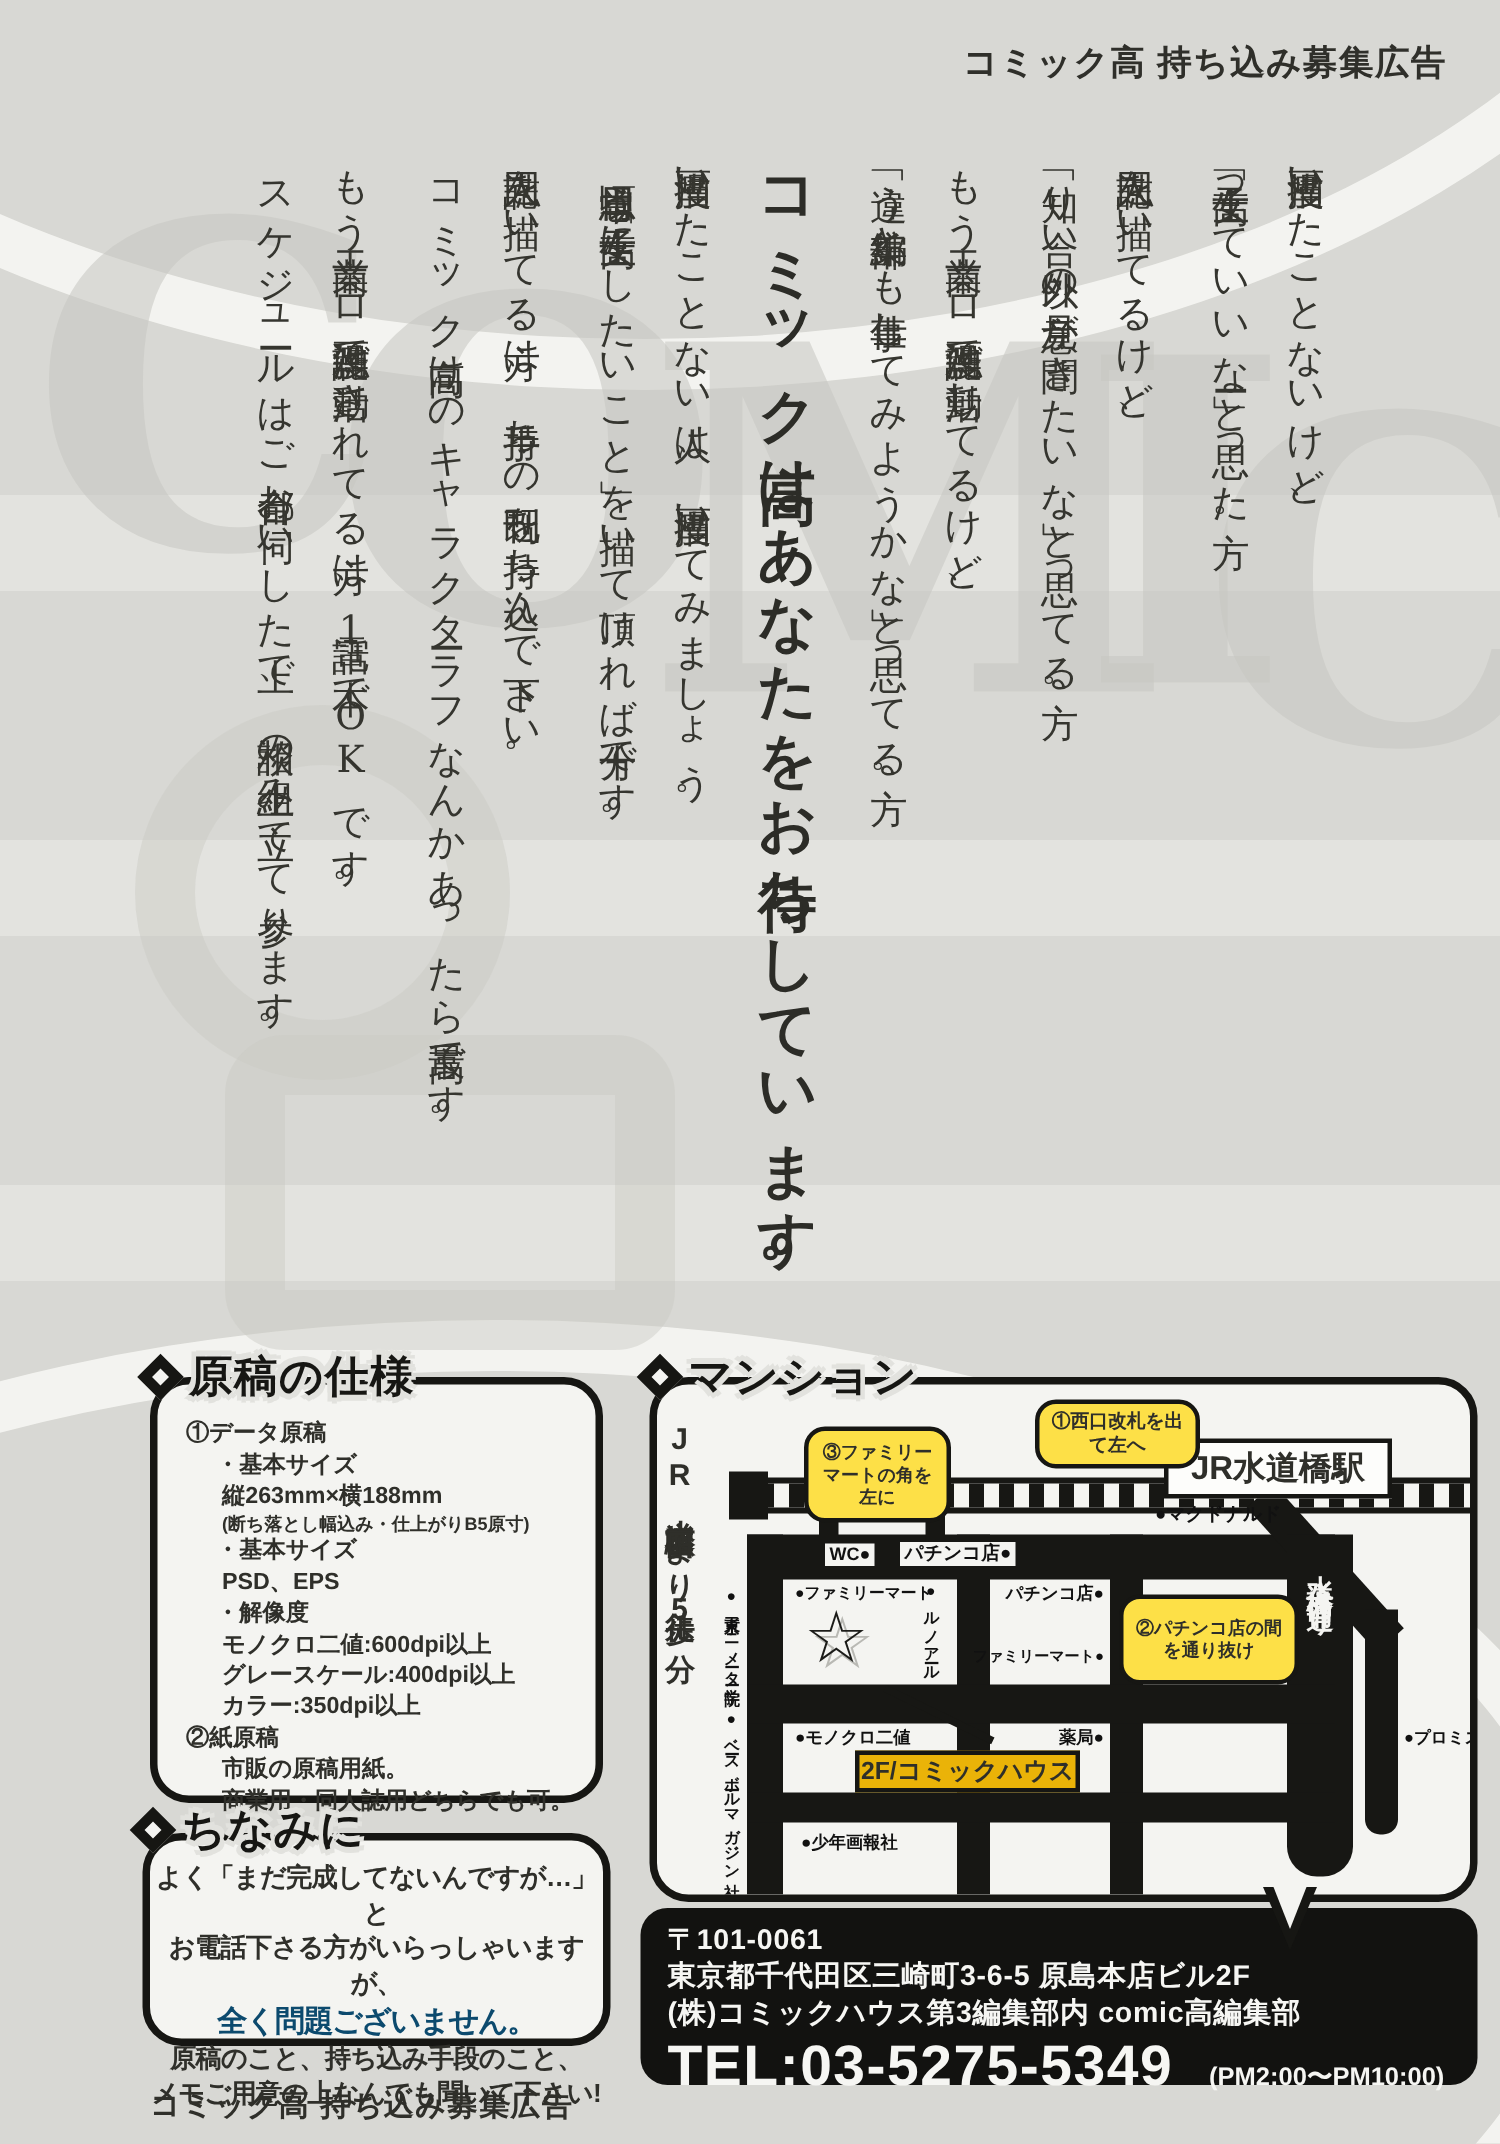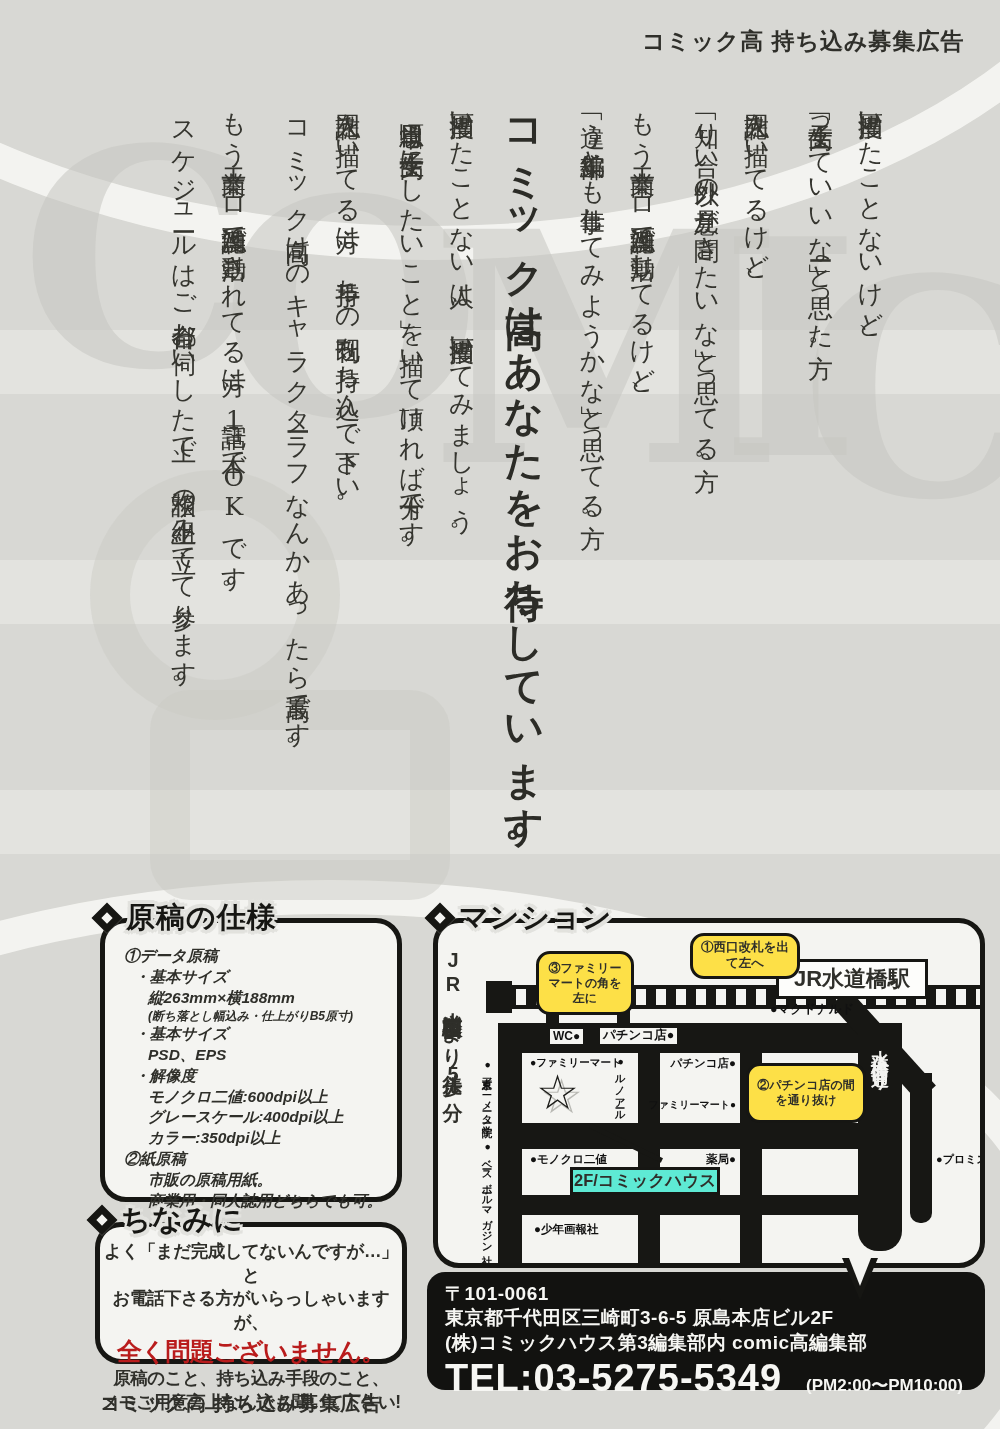--- a/index.html
+++ b/index.html
@@ -37,44 +37,44 @@
   
   .panel { position:absolute; background:#f4f4f1; border:5px solid #161613; border-radius:26px; z-index:2; }
   .panel-title {
     position:absolute; display:flex; align-items:center; gap:8px; z-index:4;
     font-size:29px; font-weight:bold; color:#161613; letter-spacing:1px;
     text-shadow:-3px -3px 0 #e2e2de, 3px -3px 0 #e2e2de, -3px 3px 0 #e2e2de, 3px 3px 0 #e2e2de, 0 4px 0 #e2e2de, 0 -4px 0 #e2e2de;
   }
   .diamond { width:22px; height:22px; background:#f4f4f1; border:7px solid #161613; transform:rotate(45deg); flex:none; }
   
   .spec-body { position:absolute; left:22px; top:22px; right:12px; font-size:15.5px; font-weight:bold; line-height:1.34; }
-  .spec-line.b { margin-left:10px; }
+  .spec-line.b { margin-left:20px; }
   .spec-line.v { margin-left:24px; }
   .spec-line.s { font-size:12px; }
   
   .tips-body { position:absolute; left:10px; top:14px; right:10px; text-align:center; font-weight:bold; }
   .tips-line { font-size:17.5px; letter-spacing:-0.5px; line-height:1.35; }
-  .tips-emph { font-size:25px; letter-spacing:-1px; line-height:1.3; color:#b91c1c; }
+  .tips-emph { font-size:20px; letter-spacing:-1px; line-height:1.3; color:#0c4a6e; }
   
   .lm { position:absolute; font-weight:bold; font-size:12px; color:#111; white-space:nowrap; z-index:4; line-height:1.1; }
   .lm.vert { writing-mode:vertical-rl; text-orientation:upright; white-space:normal; }
   .lm.onwhite { background:#f4f4f1; padding:1px 3px; z-index:5; }
   .road { position:absolute; background:#171714; z-index:1; }
   .rail {
     position:absolute; height:24px; z-index:1;
     background:repeating-linear-gradient(90deg,#171714 0 10px,#f4f4f1 10px 20px);
     border-top:4px solid #171714; border-bottom:4px solid #171714;
   }
   .bubble {
     position:absolute; background:#fde047; border:3px solid #161613; border-radius:14px;
     display:flex; align-items:center; justify-content:center; text-align:center;
     font-weight:bold; line-height:1.25; z-index:6; padding:2px 4px;
   }
   .station { position:absolute; background:#fdfdfb; border:3px solid #161613; display:flex; align-items:center; justify-content:center; font-weight:bold; z-index:5; }
-  .officebox { position:absolute; background:#5eead4; border:3px solid #161613; display:flex; align-items:center; justify-content:center; font-weight:bold; z-index:6; }
+  .officebox { position:absolute; background:#eab308; border:3px solid #161613; display:flex; align-items:center; justify-content:center; font-weight:bold; z-index:6; }
   .walk-label { position:absolute; writing-mode:vertical-rl; text-orientation:upright; font-weight:bold; font-size:20px; letter-spacing:2px; z-index:4; }
   .street-label { writing-mode:vertical-rl; text-orientation:upright; color:#f4f4f1; font-weight:bold; font-size:18px; letter-spacing:5px; position:absolute; left:50%; top:12px; transform:translateX(-50%); z-index:2; }
   .star-mark { position:absolute; font-size:48px; line-height:1; z-index:4; color:#1b1b18; text-shadow:4px 4px 0 #b9b9b4; }
   .pointer { position:absolute; background:#171714; z-index:3; transform-origin:left center; }
   .bldg { position:absolute; border:13px solid #171714; z-index:2; }
   
   .tail-out { position:absolute; width:0; height:0; border-left:18px solid transparent; border-right:18px solid transparent; border-top:42px solid #161613; z-index:7; }
   .tail-in  { position:absolute; width:0; height:0; border-left:11px solid transparent; border-right:11px solid transparent; border-top:28px solid #f4f4f1; z-index:8; }
   
   .addr { position:absolute; background:#121210; color:#f6f6f3; border-radius:18px; padding:10px 18px 8px 18px; z-index:6; }
@@ -115,21 +115,21 @@
   <p class="sub">コミック高向けのキャラクターラフなんかあったら最高です。</p>
   <p class="main gap">もう商業エロ漫画雑誌で活動されてる方は、電話1本でOKです。</p>
   <p class="sub">スケジュールはご都合お伺いした上で、相談の上組み立てて参ります。</p>
 </div>
 
 <div class="panel" style="left:100px; top:918px; width:302px; height:284px;"></div>
 <div class="panel-title" style="left:96px; top:898px;">
   <span class="diamond"></span>
   <span>原稿の仕様</span>
 </div>
-<div class="spec-body" style="left:124px; top:946px; width:270px; position:absolute; z-index:3;font-style:italic;">
+<div class="spec-body" style="left:124px; top:946px; width:270px; position:absolute; z-index:3;">
   <div class="spec-line n">①データ原稿</div>
   <div class="spec-line b">・基本サイズ</div>
   <div class="spec-line v">縦263mm×横188mm</div>
   <div class="spec-line v s">(断ち落とし幅込み・仕上がりB5原寸)</div>
   <div class="spec-line b">・基本サイズ</div>
   <div class="spec-line v">PSD、EPS</div>
   <div class="spec-line b">・解像度</div>
   <div class="spec-line v">モノクロ二値:600dpi以上</div>
   <div class="spec-line v">グレースケール:400dpi以上</div>
   <div class="spec-line v">カラー:350dpi以上</div>

